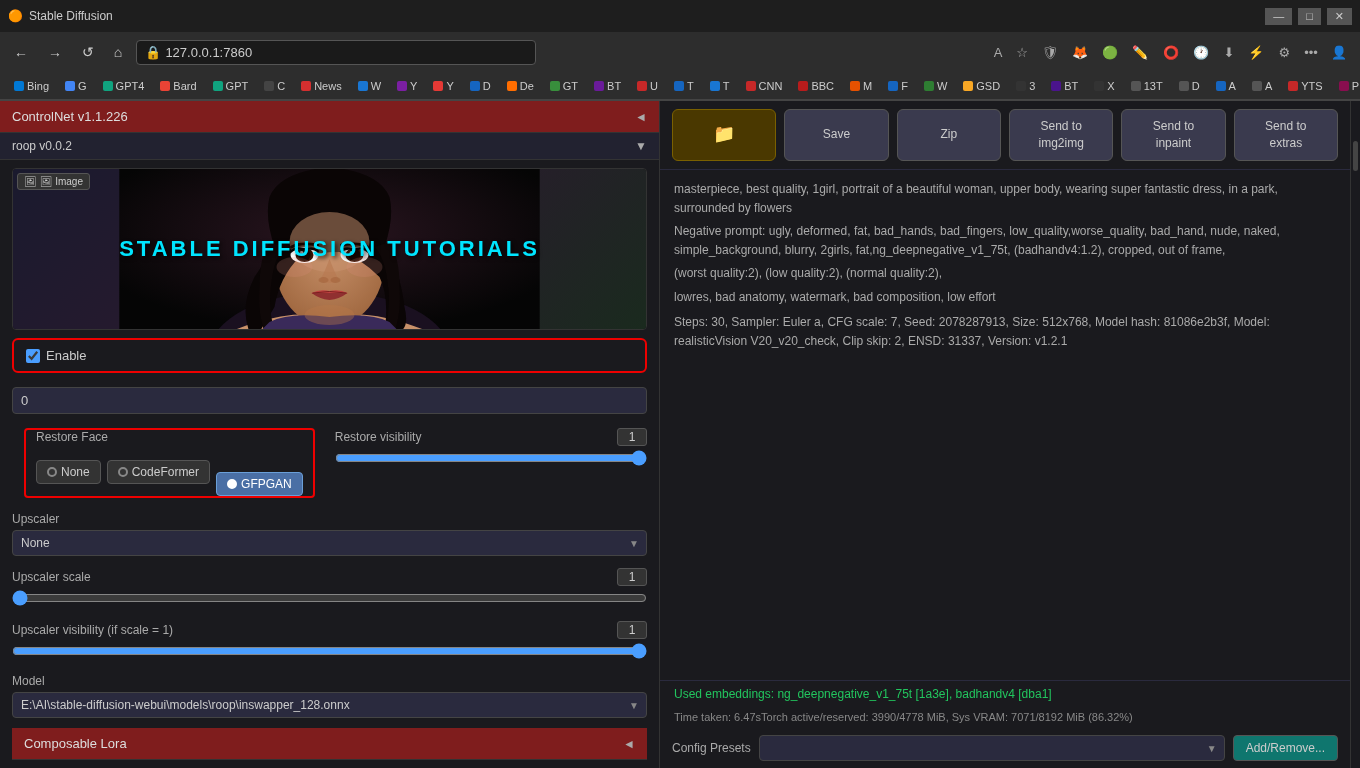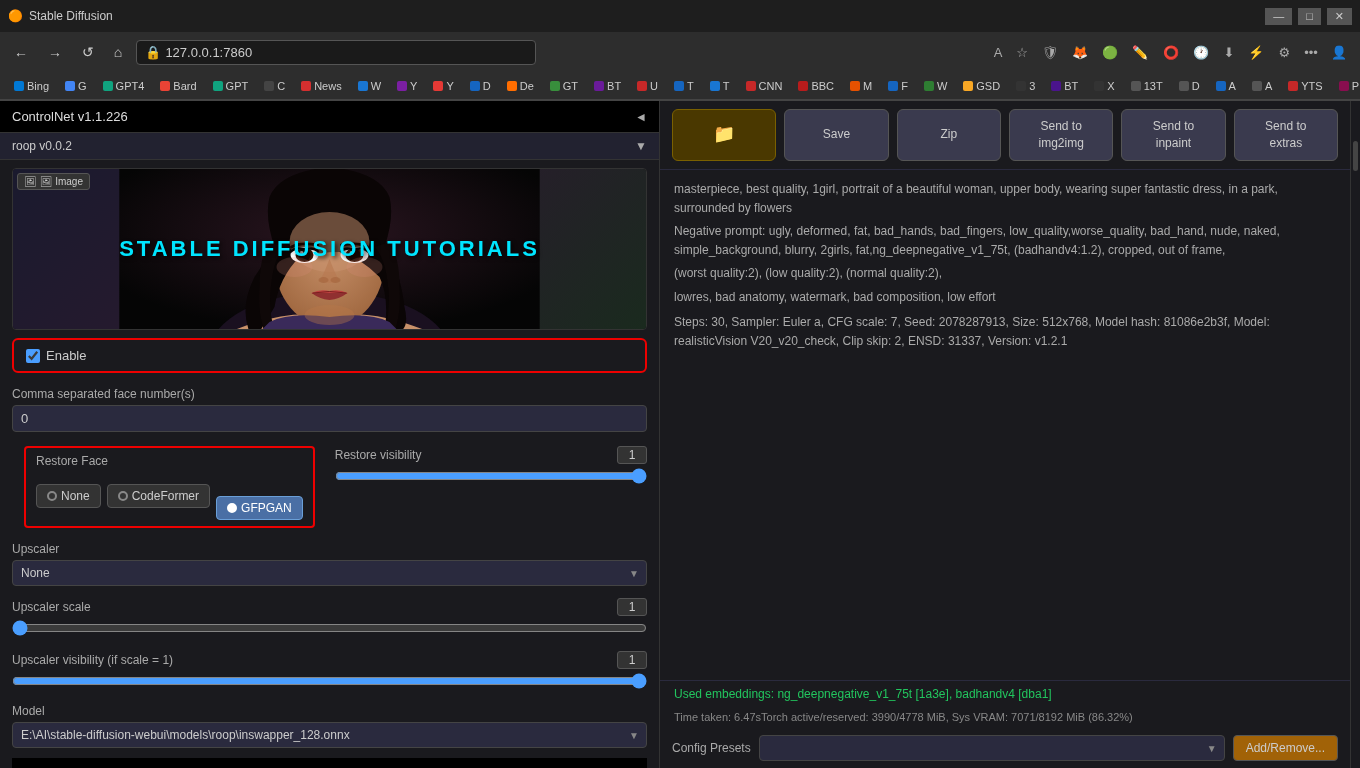--- a/index.html
+++ b/index.html
@@ -132,21 +132,21 @@
       overflow-y: auto;
       border-right: 1px solid #333;
       padding-bottom: 20px;
     }
 
     .section-header {
       display: flex;
       align-items: center;
       justify-content: space-between;
       padding: 8px 12px;
-      background: #000000;
+      background: #7f1d1d;
       border-bottom: 1px solid #333;
       cursor: pointer;
     }
     .section-header-title {
       font-size: 13px;
       font-weight: 500;
       color: #ddd;
     }
     .chevron {
       color: #aaa;
@@ -261,21 +261,21 @@
       border-radius: 4px;
       padding: 5px 8px;
       color: #ccc;
       font-size: 13px;
     }
 
     .restore-face-section {
       margin: 4px 12px;
       border: 2px solid #e00;
       border-radius: 4px;
-      padding: 6px 10px;
+      padding: 0 10px;
     }
     .restore-label {
       font-size: 12px;
       color: #aaa;
       margin-bottom: 4px;
     }
     .radio-group {
       display: flex;
       gap: 6px;
       align-items: center;
@@ -438,21 +438,21 @@
       align-items: center;
       gap: 8px;
       padding: 8px 12px;
     }
     .config-label { font-size: 12px; color: #aaa; }
     .config-select-wrapper {
       flex: 1;
       position: relative;
     }
     .add-remove-btn {
-      background: #a16207;
+      background: #0f766e;
       border: 1px solid #555;
       border-radius: 4px;
       color: #ccc;
       padding: 5px 12px;
       cursor: pointer;
       font-size: 12px;
     }
 
     .embeddings-row {
       padding: 6px 14px;
@@ -711,21 +711,20 @@
     </div>
 
     <div class="enable-section">
       <label class="checkbox-label">
         <input type="checkbox" class="checkbox-input" checked="" style="">
         <span>Enable</span>
       </label>
     </div>
 
     <div class="form-group">
-      <label class="form-label">Comma separated face number(s)</label>
       <input type="text" class="form-input" value="0" style="">
     </div>
 
     <div style="display:flex; align-items:flex-start; gap:8px; padding: 4px 12px;">
       <div class="restore-face-section" style="flex: 0 0 auto;">
         <div class="restore-label">Restore Face</div>
         <div class="radio-group">
           <div class="radio-btn">
             <span class="radio-dot"></span>
             <span>None</span>

